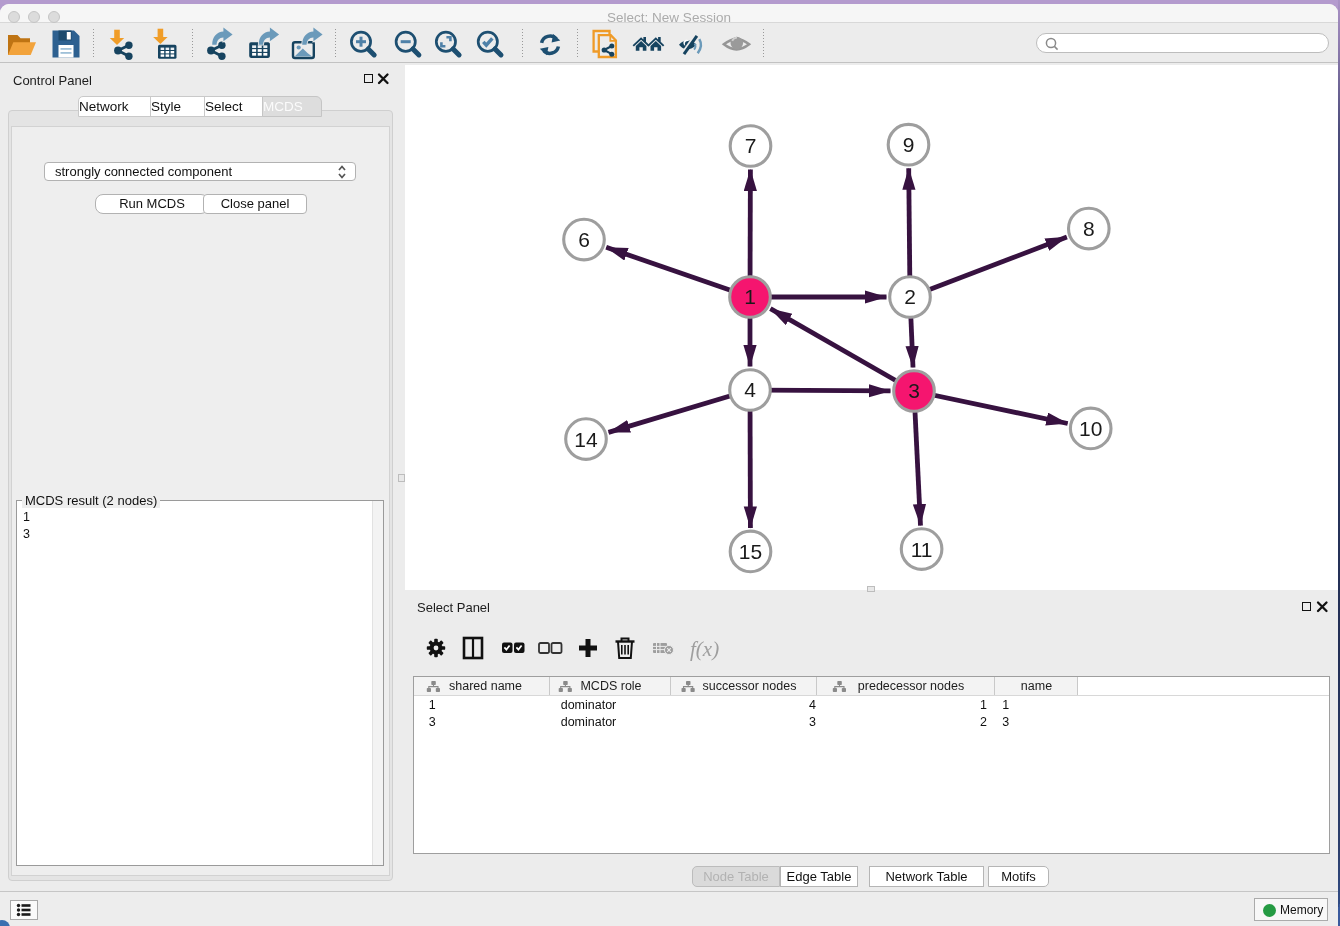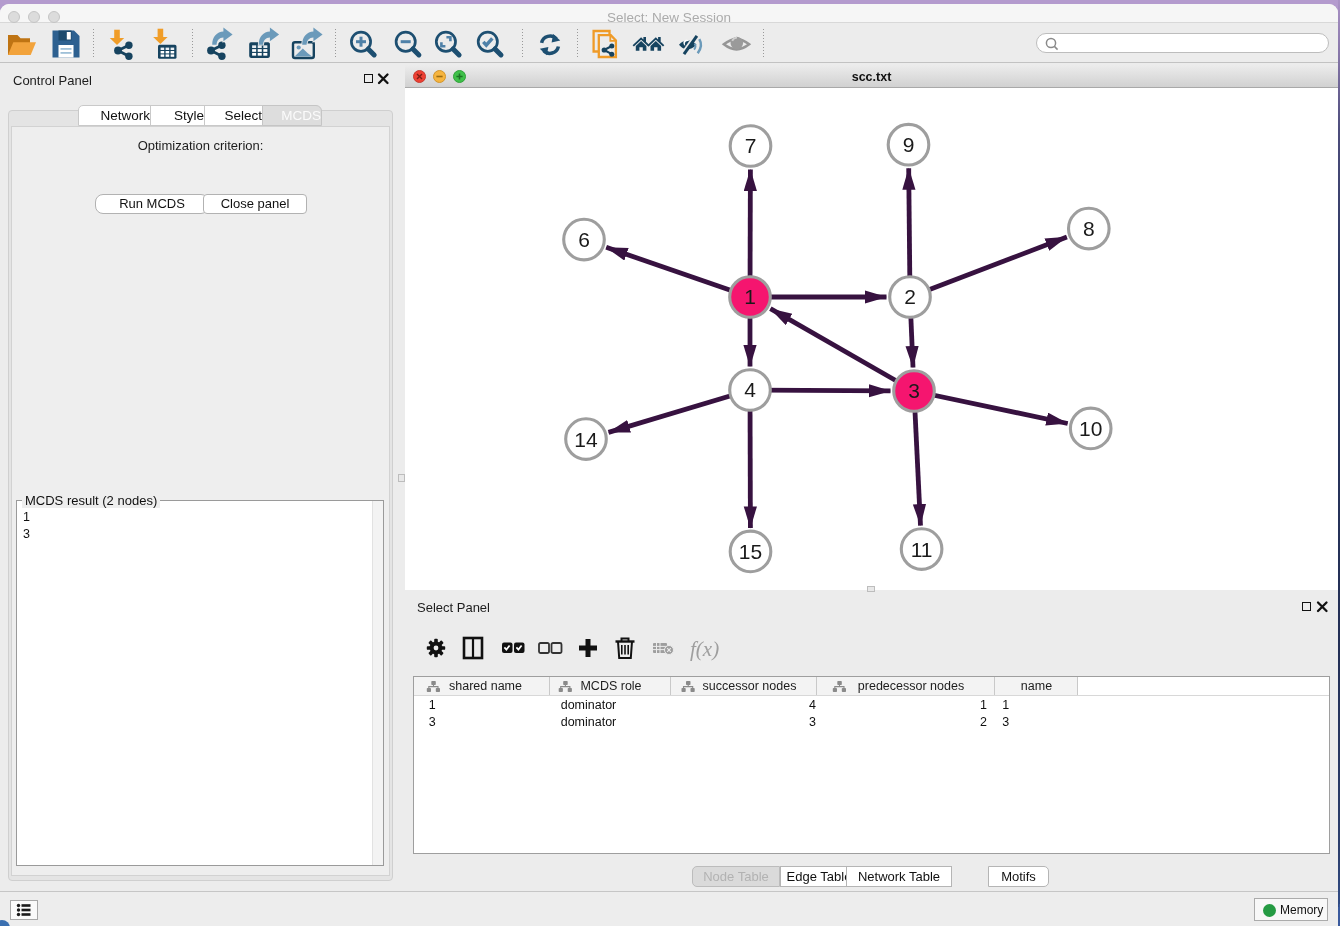--- a/index.html
+++ b/index.html
@@ -15,22 +15,22 @@
   #wintitle { position:absolute; top:6px; left:0; width:1338px; text-align:center;
               font-size:13.5px; color:#ababab; }
   #toolbar { position:absolute; left:0; top:23px; width:1338px; height:40px;
              background:#ececec; border-bottom:1px solid #c2c2c2; }
   .tsep { position:absolute; top:6px; height:29px; width:1px;
           background-image:repeating-linear-gradient(to bottom,#999 0 1px,transparent 1px 3px); }
   #searchbox { position:absolute; left:1036px; top:10px; width:293px; height:20px;
                background:#fff; border:1px solid #bdbdbd; border-radius:10px; }
   #cp { position:absolute; left:0; top:63px; width:405px; height:828px; background:#ececec; font-size:13px; color:#1d1d1d;}
   .floatico { position:absolute; width:9px; height:9px; border:1.5px solid #111; }
-  .tab { position:absolute; top:0; height:21px; z-index:3; line-height:20px; text-align:right;
-         background:#fff; border:1px solid #c9c9c9; color:#111; font-size:13.5px;margin-top:9px; }
+  .tab { position:absolute; top:0; height:21px; z-index:3; line-height:20px; text-align:left;
+         background:#fff; border:1px solid #c9c9c9; color:#111; font-size:13.5px; }
   #tabpane { position:absolute; left:8px; top:47px; width:385px; height:771px;
              background:#e4e4e4; border:1px solid #cfcfcf; border-radius:4px; }
   #cpinner { position:absolute; left:2px; top:15px; width:379px; height:750px;
              background:#eee; border:1px solid #d2d2d2; }
   #combo { position:absolute; left:32px; top:35px; width:312px; height:19px; background:#fff;
            border:1px solid #b2b2b2; border-radius:4px; font-size:13px; color:#111;
            line-height:17px; padding-left:10px; }
   .btn { position:absolute; height:20px; background:#fff; border:1px solid #b2b2b2; border-radius:4px;
          font-size:13px; color:#111; text-align:center; line-height:18px; }
   #fieldset { position:absolute; left:4px; top:373px; width:368px; height:366px;
@@ -211,50 +211,37 @@
   <div class="floatico" style="left:364px;top:11px;"></div>
   <svg width="14" height="14" style="position:absolute;left:377px;top:9px;">
     <path d="M2,2.5 L10.5,11 M10.5,2.5 L2,11" stroke="#111" stroke-width="2.3" stroke-linecap="round"></path>
   </svg>
   <div class="tab" style="left:78px;width:73px;top:33px;border-radius:5px 0 0 0;">Network</div>
   <div class="tab" style="left:150px;width:55px;top:33px;">Style</div>
   <div class="tab" style="left:204px;width:59px;top:33px;">Select</div>
   <div class="tab" style="left:262px;width:60px;top:33px;background:#ddd;border-color:#c5c5c5;color:#fbfbfb;border-radius:0 6px 0 0;">MCDS</div>
   <div id="tabpane">
     <div id="cpinner">
-      <div style="position:absolute;left:0;top:11px;width:377px;text-align:center;">Optimization criterion:</div>
+      <div id="combo">strongly connected component
+        <svg width="12" height="16" style="position:absolute;right:6px;top:1px;">
+          <path d="M2,6 L5,2.5 L8,6" fill="none" stroke="#555" stroke-width="1.7"></path>
+          <path d="M2,10 L5,13.5 L8,10" fill="none" stroke="#555" stroke-width="1.7"></path>
+        </svg>
+      </div>
       <div class="btn" style="left:83px;top:67px;width:114px;border-radius:8px;">Run MCDS</div>
       <div class="btn" style="left:191px;top:67px;width:104px;">Close panel</div>
       <div id="fieldset">
         <div id="fslegend">MCDS result (2 nodes)</div>
         <div id="fstext">1<br>3</div>
         <div id="fsscroll"></div>
       </div>
     </div>
   </div>
 </div>
 <div id="netwin">
-  <div id="nettitle">
-    <div class="nl" style="left:7.5px;background:#ee4033;border:1px solid #c43a30;">
-        <svg width="11" height="11">
-          <path d="M3,3 L8,8 M8,3 L3,8" stroke="#7d1d14" stroke-width="1.4"></path>
-        </svg>
-      </div>
-    <div class="nl" style="left:27.5px;background:#f6b43e;border:1px solid #d1952c;">
-        <svg width="11" height="11">
-          <path d="M2.4,5.5 L8.6,5.5" stroke="#9a6c11" stroke-width="1.6"></path>
-        </svg>
-      </div>
-    <div class="nl" style="left:47.5px;background:#3fc049;border:1px solid #30a13a;">
-        <svg width="11" height="11">
-          <path d="M2.4,5.5 L8.6,5.5 M5.5,2.4 L5.5,8.6" stroke="#1c7224" stroke-width="1.6"></path>
-        </svg>
-      </div>
-    <div id="netname">scc.txt</div>
-  </div>
   <svg width="933" height="502" viewBox="0 0 933 502" style="position:absolute;left:0;top:23px;">
     <defs>
       <marker id="arr" markerUnits="userSpaceOnUse" markerWidth="24" markerHeight="15" refX="21.5" refY="6.6" orient="auto">
         <path d="M0,0 L22,6.6 L0,13.2 Z" fill="#371240"></path>
       </marker>
     </defs>
     <g stroke="#371240" stroke-width="4.8" marker-end="url(#arr)">
             <line x1="345.0" y1="209.0" x2="345.4" y2="81.5"></line>
       <line x1="345.0" y1="209.0" x2="201.2" y2="159.3"></line>
       <line x1="345.0" y1="209.0" x2="481.5" y2="209.0"></line>
@@ -399,21 +386,21 @@
     <div class="td" style="left:470px;top:21px;width:103px;text-align:right;">1</div>
     <div class="td" style="left:588.3px;top:21px;">1</div>
     <div class="td" style="left:14.8px;top:38px;">3</div>
     <div class="td" style="left:146.7px;top:38px;">dominator</div>
     <div class="td" style="left:300px;top:38px;width:102px;text-align:right;">3</div>
     <div class="td" style="left:470px;top:38px;width:103px;text-align:right;">2</div>
     <div class="td" style="left:588.3px;top:38px;">3</div>
   </div>
   <div class="btab" style="left:287px;width:88px;background:#dadada;border-color:#bcbcbc;color:#b2b2b2;border-radius:5px 0 0 5px;">Node Table</div>
   <div class="btab" style="left:375px;width:78px;">Edge Table</div>
-  <div class="btab" style="left:441px;width:106px;">Network Table</div>
+  <div class="btab" style="left:464px;width:115px;">Network Table</div>
   <div class="btab" style="left:583px;width:61px;border-radius:0 5px 5px 0;">Motifs</div>
 </div>
 <div class="abs" style="left:398px;top:474px;width:7px;height:8px;background:#e8e8e8;border:1px solid #bdbdbd;"></div>
 <div class="abs" style="left:867px;top:586px;width:8px;height:6px;background:#e8e8e8;border:1px solid #bdbdbd;"></div>
 <div id="status">
   <div id="listbtn">
     <svg width="26" height="18" style="position:absolute;left:0;top:0;">
       <g fill="#1a1a1a">
         <circle cx="7.5" cy="4.5" r="1.7"></circle>
           <circle cx="7.5" cy="9" r="1.7"></circle>

